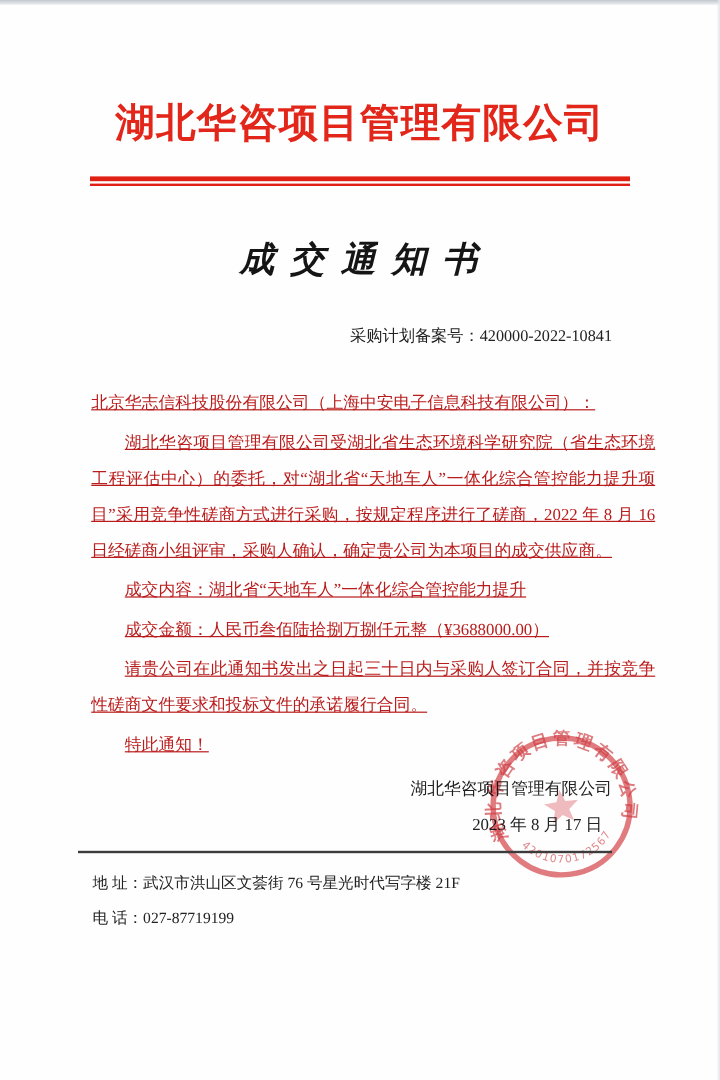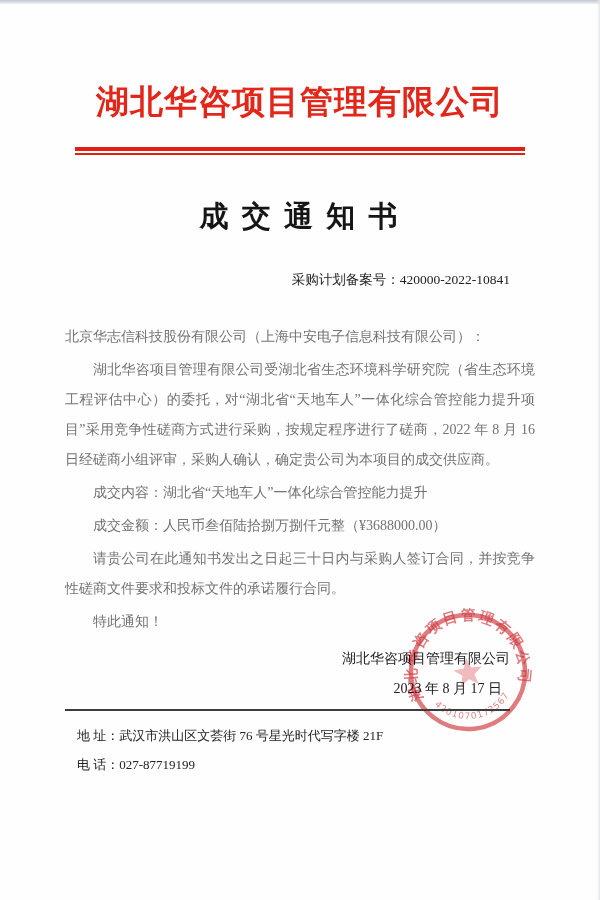--- a/index.html
+++ b/index.html
@@ -19,32 +19,32 @@
     font-size:33px;font-weight:700;color:#e3261a;letter-spacing:1px;
     font-family:"Liberation Serif","DejaVu Serif",serif;
   }
   .header-rule{position:absolute;top:147px;left:75px;width:450px;}
   .header-rule .thick{height:4px;background:#e02015;}
   .header-rule .gap{height:2px;background:transparent;}
   .header-rule .thin{height:2px;background:#e02015;}
 
   .doc-title{
     position:absolute;top:197px;left:0;right:0;margin:0;text-align:center;
-    font-size:29px;font-weight:700;color:#151515;letter-spacing:3px;
+    font-size:29px;font-weight:700;color:#151515;letter-spacing:3px;font-style:italic;
   }
 
   .meta{
     position:absolute;top:264px;right:90px;text-align:right;
     font-size:13.5px;line-height:32px;color:#222;
   }
   .meta p{margin:0;}
 
   .doc-body{
-    position:absolute;top:322px;left:65px;width:470px;
-    font-size:14px;line-height:30px;text-align:justify;color:#737373;
+    position:absolute;top:322px;left:76px;width:470px;
+    font-size:14px;line-height:30px;text-align:justify;color:#b91c1c;text-decoration:underline;
   }
   .doc-body p{margin:0 0 3px 0;text-indent:2em;}
   .doc-body p.no-indent{text-indent:0;}
 
   .signature{
     position:absolute;top:644px;right:90px;text-align:right;
     font-size:14px;line-height:30px;color:#212121;
   }
   .signature p{margin:0;}
   .signature .sig-date{padding-right:8px;}

